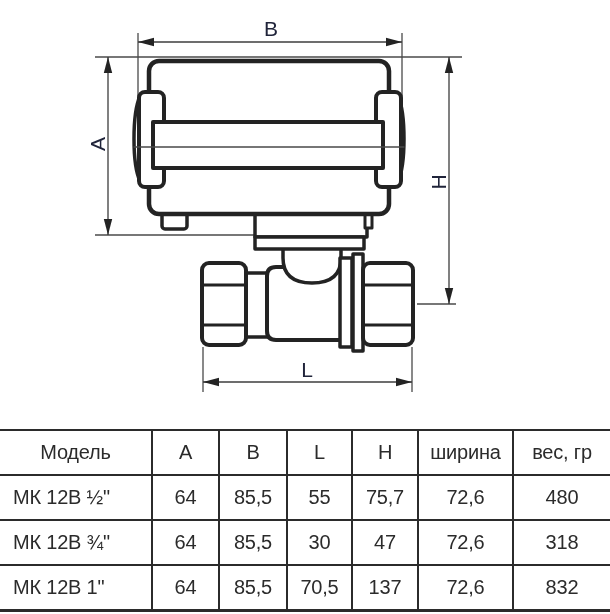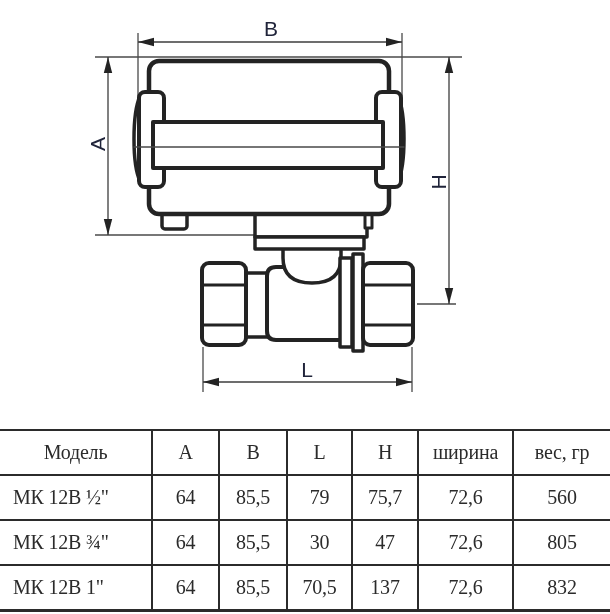--- a/index.html
+++ b/index.html
@@ -11,21 +11,21 @@
 
   .dim-label {
     font-family:"Liberation Sans", sans-serif;
     font-size:21px; fill:#20243a;
   }
 
   .spec-table-wrap { position:absolute; top:429px; left:0; width:610px; }
   table.spec-table {
     width:610px; border-collapse:collapse; table-layout:fixed;
     border-top:2px solid #2b2b2b; border-bottom:3px solid #2b2b2b;
-    font-family:Liberation Serif, serif;
+    font-family:Liberation Sans, sans-serif;
     color:#2b2b2b;
   }
   table.spec-table th, table.spec-table td {
     height:43px; font-size:20px; font-weight:400; text-align:center;
     border-bottom:2px solid #2b2b2b; padding:0; letter-spacing:-0.2px;
     vertical-align:middle; white-space:nowrap; overflow:hidden;
   }
   table.spec-table th + th, table.spec-table td + td { border-left:2px solid #2b2b2b; }
   table.spec-table td.model-cell { text-align:left; padding-left:13px; }
 </style>
@@ -119,33 +119,33 @@
           <th>H</th>
           <th>ширина</th>
           <th>вес, гр</th>
         </tr>
       </thead>
       <tbody>
         <tr>
           <td class="model-cell">МК 12В ½"</td>
           <td>64</td>
           <td>85,5</td>
-          <td>79</td>
+          <td>55</td>
           <td>75,7</td>
           <td>72,6</td>
-          <td>560</td>
+          <td>480</td>
         </tr>
         <tr>
           <td class="model-cell">МК 12В ¾"</td>
           <td>64</td>
           <td>85,5</td>
           <td>30</td>
           <td>47</td>
           <td>72,6</td>
-          <td>805</td>
+          <td>318</td>
         </tr>
         <tr>
           <td class="model-cell">МК 12В 1"</td>
           <td>64</td>
           <td>85,5</td>
           <td>70,5</td>
           <td>137</td>
           <td>72,6</td>
           <td>832</td>
         </tr>

